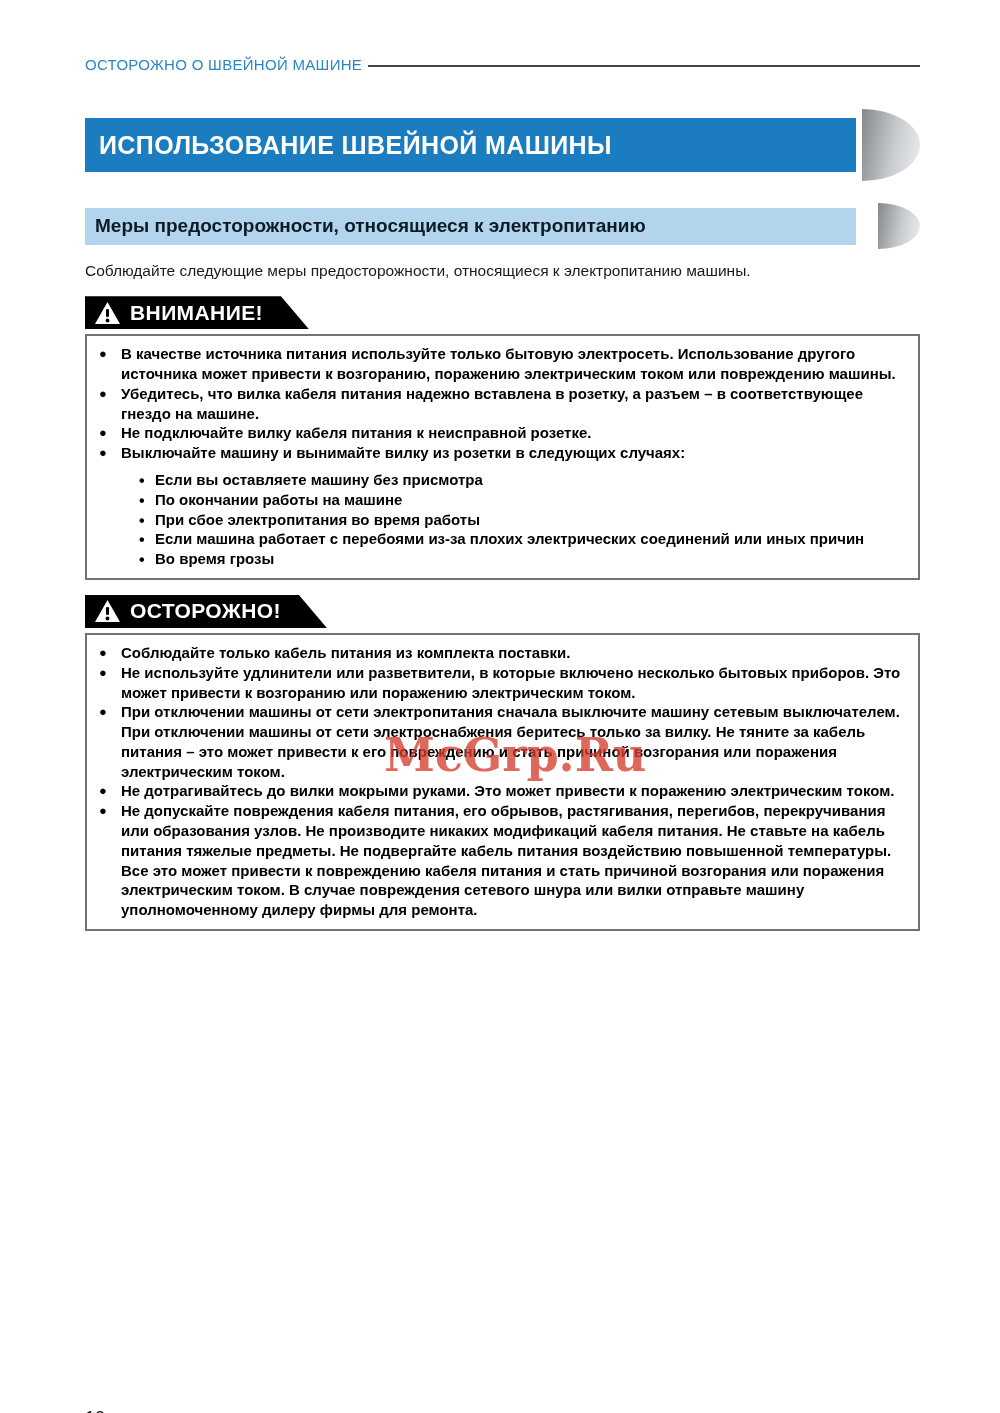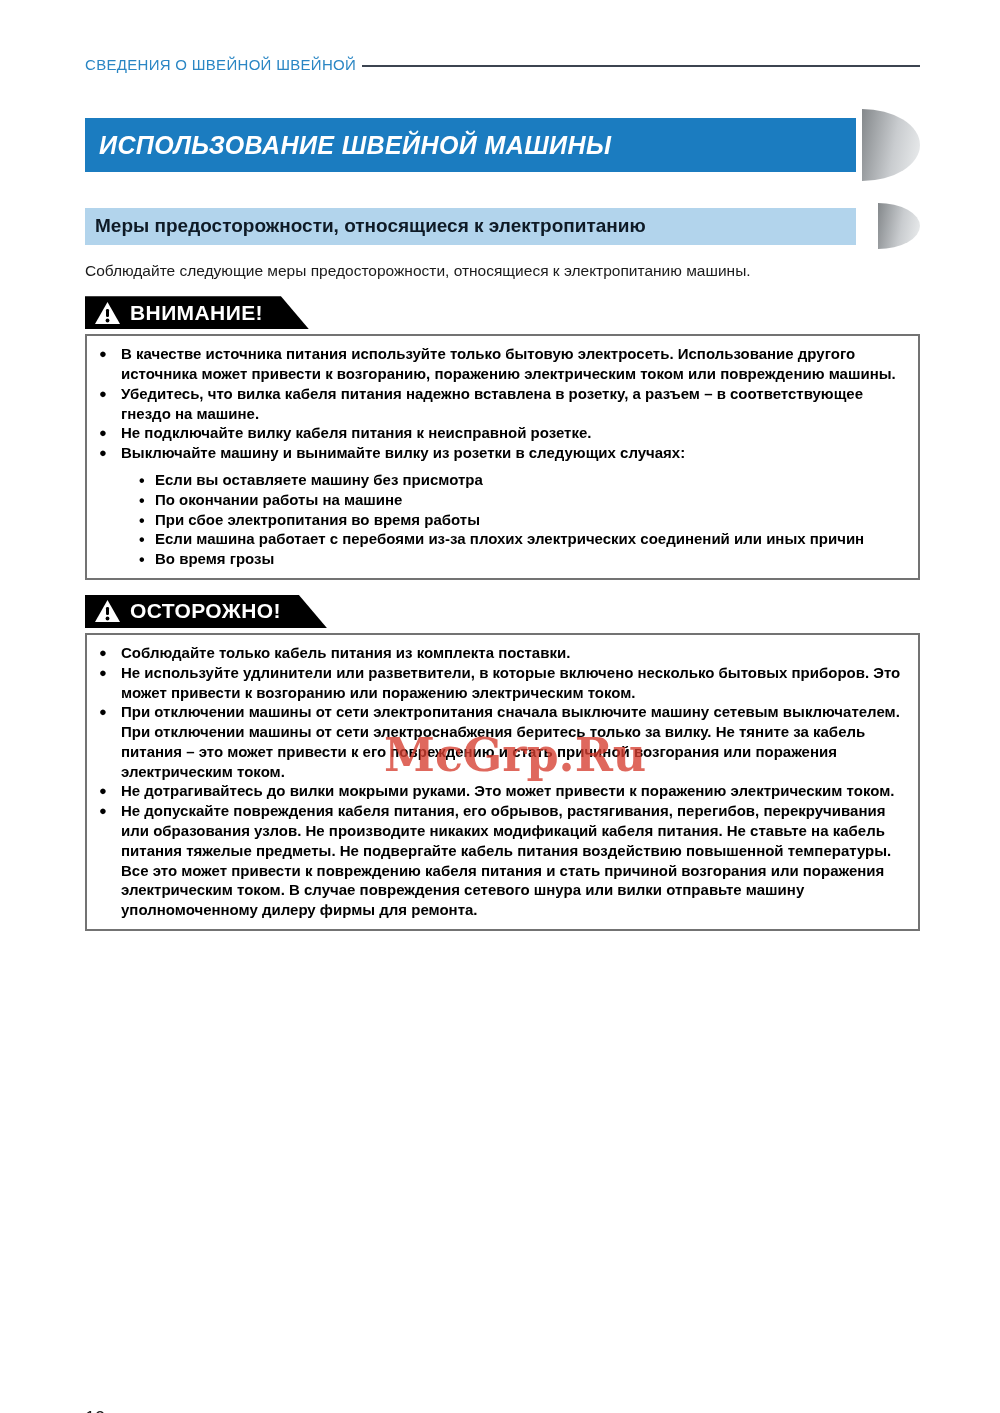--- a/index.html
+++ b/index.html
@@ -20,21 +20,21 @@
   }
   .breadcrumb-text {
     color: #2a86c4; font-size: 15px; letter-spacing: 0.3px; white-space: nowrap;
   }
   .breadcrumb-rule { flex: 1; height: 2px; background: #3c4450; margin-top: 2px; }
 
   
   .banner-row {
     margin: 36px 80px 0 85px;
     height: 72px;
-    display: flex; align-items: center; font-style: italic;
+    display: flex; align-items: center;
   }
   .banner {
     width: 771px; height: 54px;
     background: #1b7cc0;
     display: flex; align-items: center;
     padding-left: 14px;
   }
   .banner span {
     color: #fff; font-size: 25px; font-weight: bold; letter-spacing: 0.4px;
   }
@@ -136,21 +136,21 @@
     position: absolute; left: 85px; bottom: 40px;
     font-size: 18px; color: #1c1c1c;
   }
 </style>
 </head>
 <body>
 
 <div class="page">
 
   <div class="breadcrumb-row">
-    <span class="breadcrumb-text">СВЕДЕНИЯ О ШВЕЙНОЙ ШВЕЙНОЙ</span>
+    <span class="breadcrumb-text">ОСТОРОЖНО О ШВЕЙНОЙ МАШИНЕ</span>
     <span class="breadcrumb-rule"></span>
   </div>
 
   <div class="banner-row">
     <div class="banner">
       <span>ИСПОЛЬЗОВАНИЕ ШВЕЙНОЙ МАШИНЫ</span>
     </div>
     <div class="half-disc large"></div>
   </div>
 

